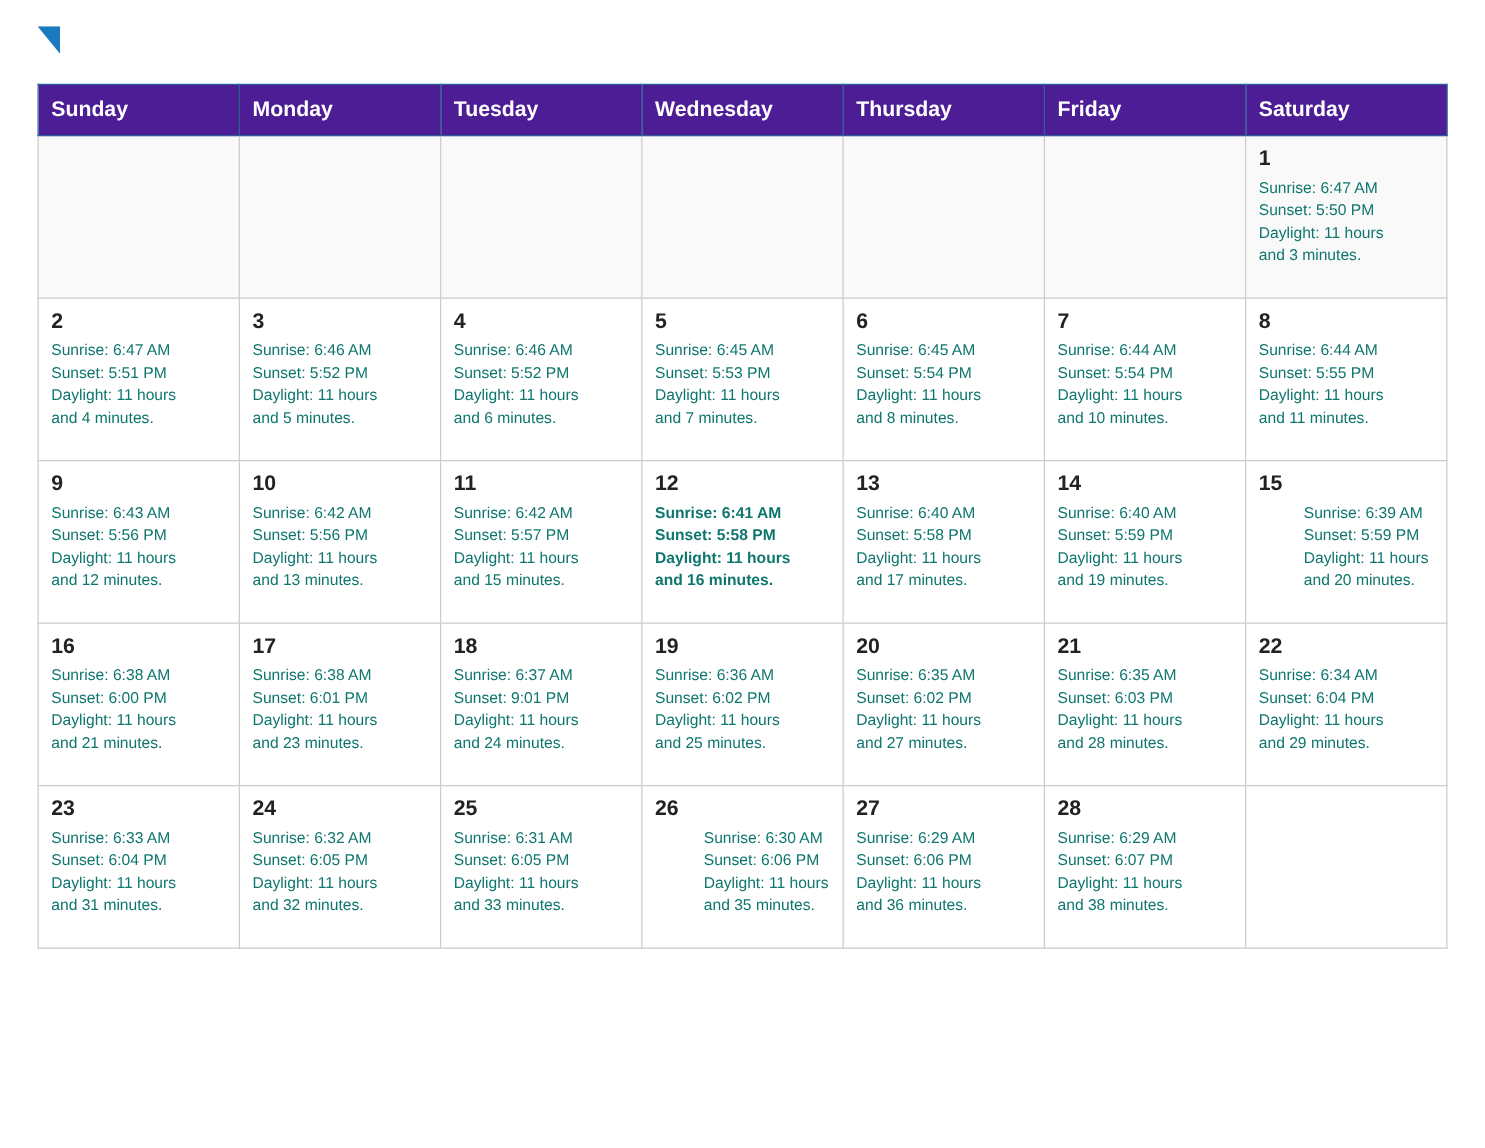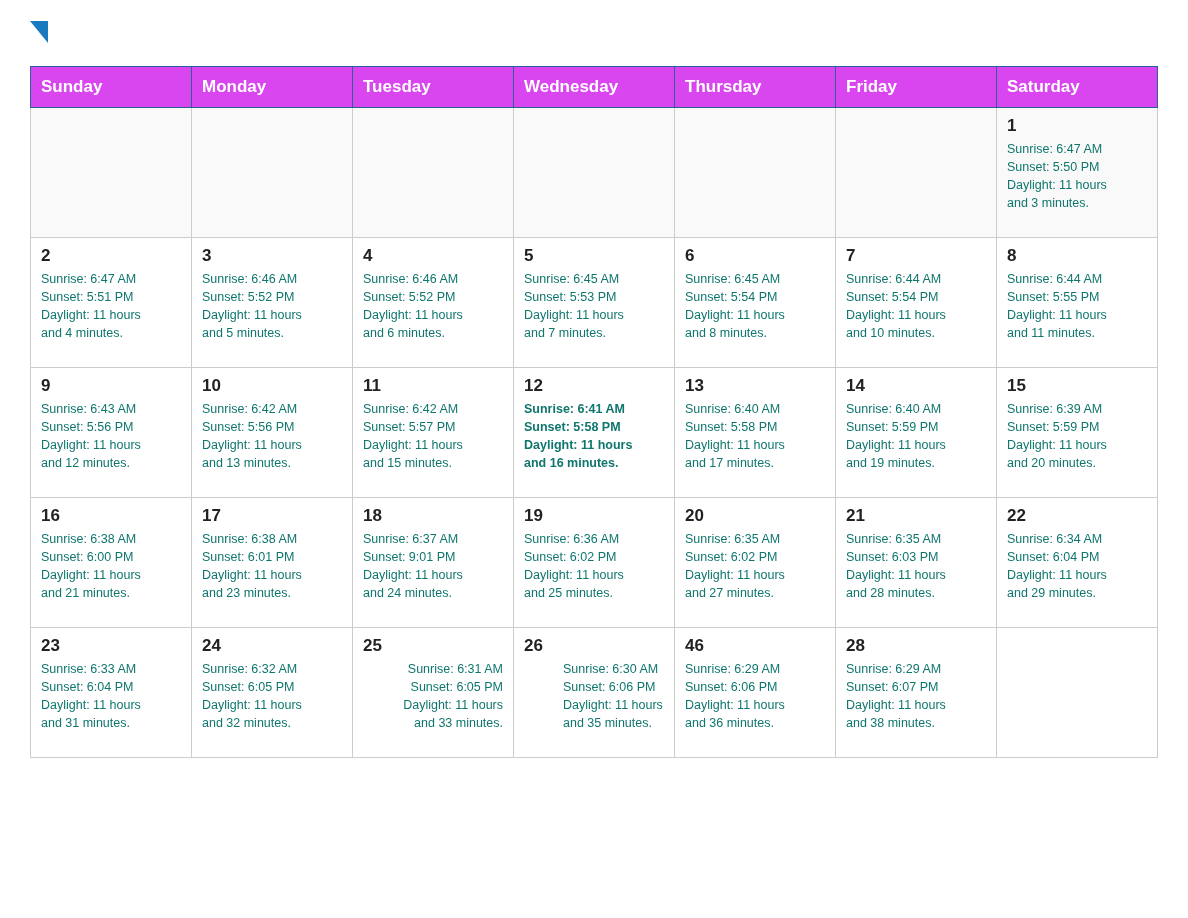--- a/index.html
+++ b/index.html
@@ -33,21 +33,21 @@
     .location {
       font-size: 22px;
       color: #444;
       margin-top: 4px;
     }
     table {
       width: 100%;
       border-collapse: collapse;
     }
     thead tr th {
-      background-color: #d946ef;
+      background-color: #4c1d95;
       color: #fff;
       font-size: 17px;
       font-weight: bold;
       padding: 10px 10px;
       text-align: left;
       border: 1px solid #2a6099;
     }
     tbody tr td {
       border: 1px solid #ccc;
       vertical-align: top;
@@ -234,21 +234,21 @@
         </td>
         <td>
           <div class="day-number">14</div>
           <div class="day-info" style="white-space: pre-line;">Sunrise: 6:40 AM
 Sunset: 5:59 PM
 Daylight: 11 hours
 and 19 minutes.</div>
         </td>
         <td>
           <div class="day-number">15</div>
-          <div class="day-info" style="white-space: pre-line;">Sunrise: 6:39 AM
+          <div class="day-info" style="white-space: pre-line; margin-left: 36px;">Sunrise: 6:39 AM
 Sunset: 5:59 PM
 Daylight: 11 hours
 and 20 minutes.</div>
         </td>
       </tr>
       <tr>
         <td>
           <div class="day-number">16</div>
           <div class="day-info" style="white-space: pre-line;">Sunrise: 6:38 AM
 Sunset: 6:00 PM
@@ -308,34 +308,34 @@
         </td>
         <td>
           <div class="day-number">24</div>
           <div class="day-info" style="white-space: pre-line;">Sunrise: 6:32 AM
 Sunset: 6:05 PM
 Daylight: 11 hours
 and 32 minutes.</div>
         </td>
         <td>
           <div class="day-number">25</div>
-          <div class="day-info" style="white-space: pre-line; text-align: right;">Sunrise: 6:31 AM
+          <div class="day-info" style="white-space: pre-line;">Sunrise: 6:31 AM
 Sunset: 6:05 PM
 Daylight: 11 hours
 and 33 minutes.</div>
         </td>
         <td>
           <div class="day-number">26</div>
           <div class="day-info" style="white-space: pre-line; margin-left: 39px;">Sunrise: 6:30 AM
 Sunset: 6:06 PM
 Daylight: 11 hours
 and 35 minutes.</div>
         </td>
         <td>
-          <div class="day-number">46</div>
+          <div class="day-number">27</div>
           <div class="day-info" style="white-space: pre-line;">Sunrise: 6:29 AM
 Sunset: 6:06 PM
 Daylight: 11 hours
 and 36 minutes.</div>
         </td>
         <td>
           <div class="day-number">28</div>
           <div class="day-info" style="white-space: pre-line;">Sunrise: 6:29 AM
 Sunset: 6:07 PM
 Daylight: 11 hours

